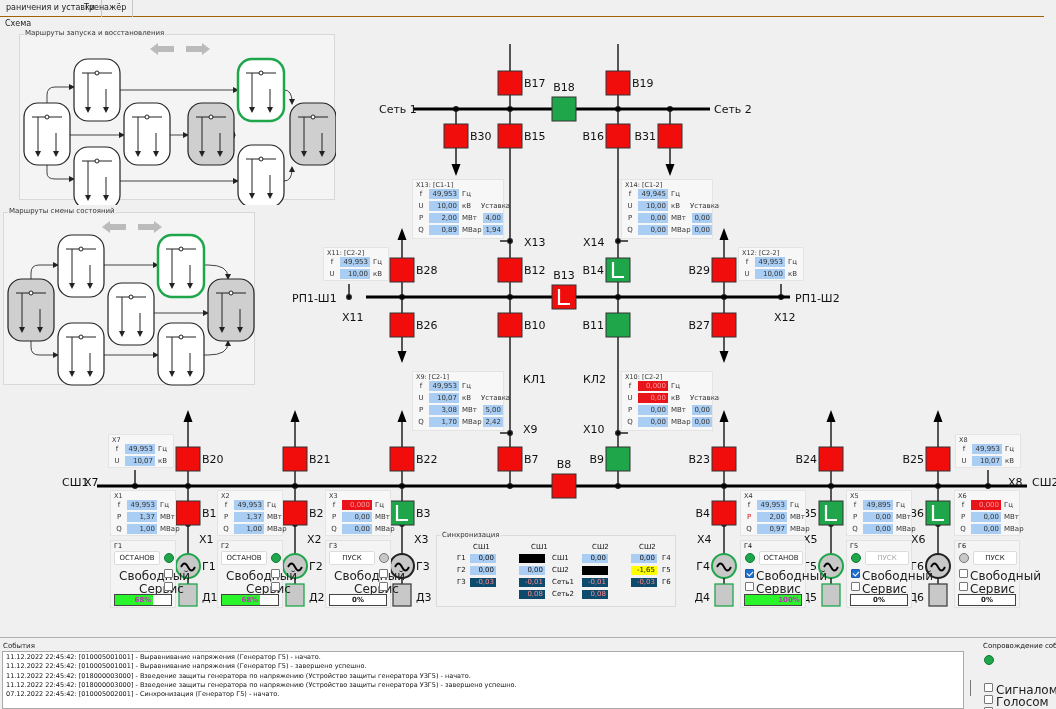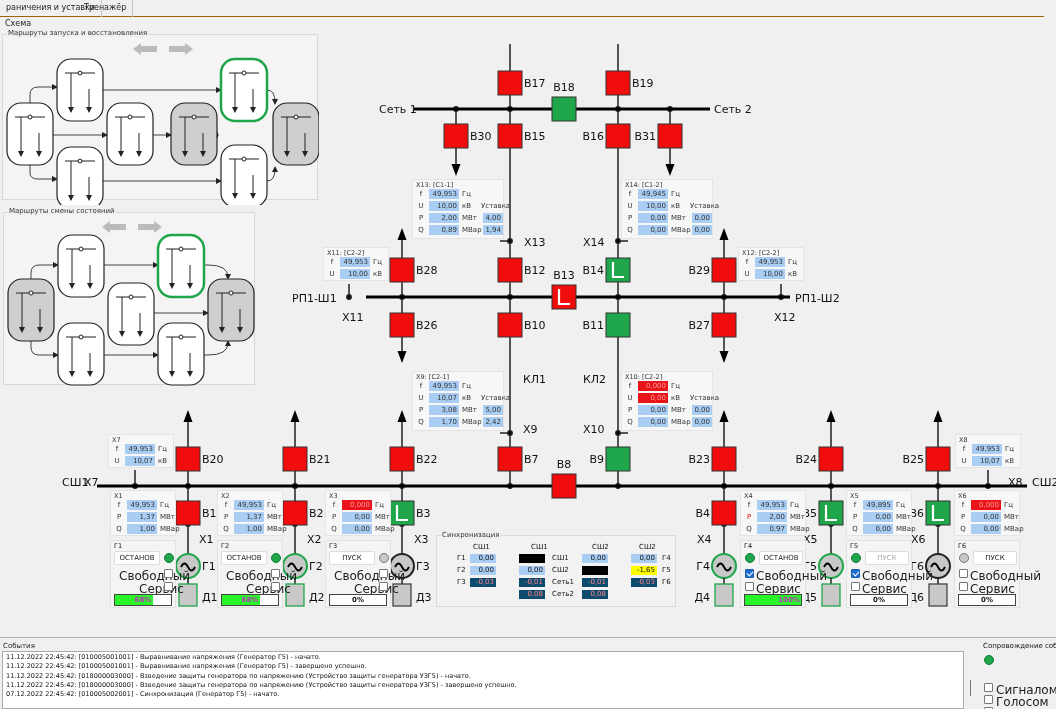--- a/index.html
+++ b/index.html
@@ -50,21 +50,21 @@
 <body>
 
 <div id="root">
 
   <div class="tabbar">
     <div class="tab" style="left:0;">раничения и уставки</div>
     <div class="tab" style="left:78px;">Тренажёр</div>
   </div>
   <div class="schema-label">Схема</div>
 
-  <div class="grp" style="left:2px;top:34px;width:316px;height:166px;">
+  <div class="grp" style="left:19px;top:34px;width:316px;height:166px;">
     <div class="grp-title" style="left:4px;top:-6px;">Маршруты запуска и восстановления</div>
     <svg width="316" height="170" id="routes1">
         <defs>
           <marker id="routes1a" markerWidth="6" markerHeight="6" refX="3" refY="3" orient="auto">
             <path d="M0,0 L6,3 L0,6 Z" fill="#222"></path>
           </marker>
         </defs>
         <path d="M27,68 v-8 q0,-8 8,-8 h17" stroke="#444" stroke-width="1" fill="none" marker-end="url(#routes1a)"></path>
         <path d="M50,100 h52" stroke="#444" stroke-width="1" fill="none" marker-end="url(#routes1a)"></path>
         <path d="M150,100 h16" stroke="#444" stroke-width="1" fill="none" marker-end="url(#routes1a)"></path>

